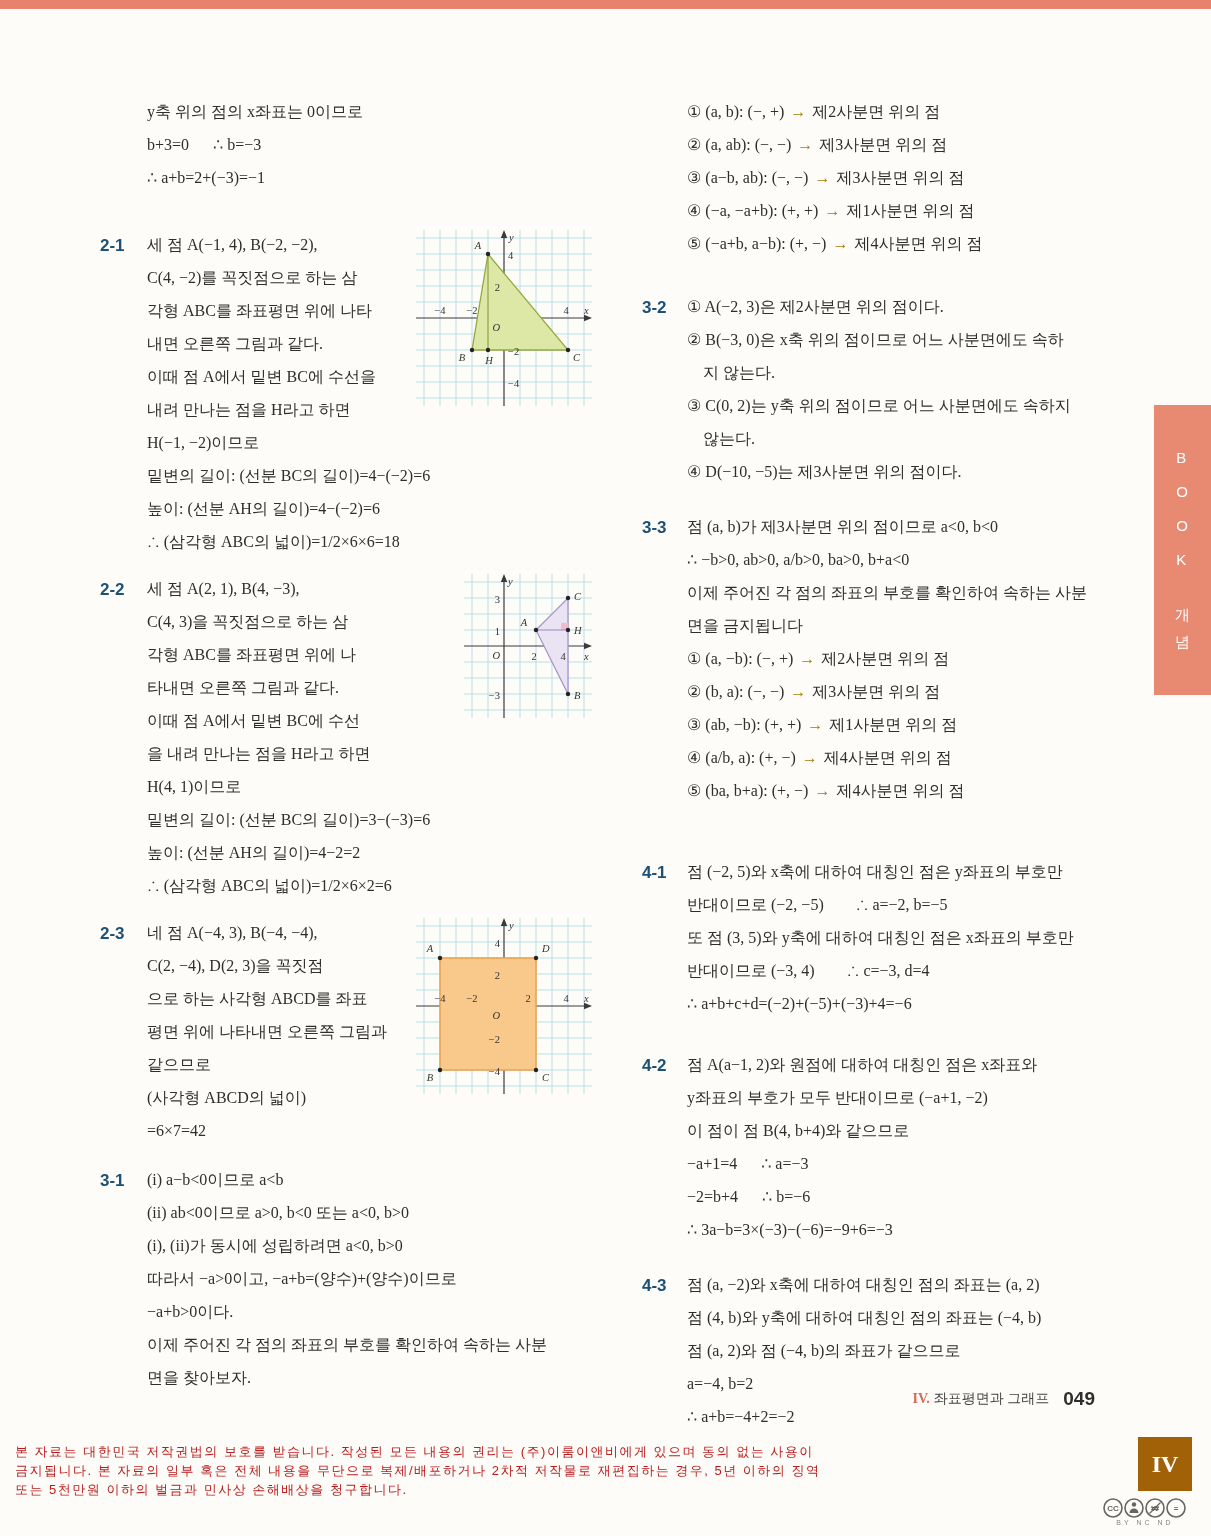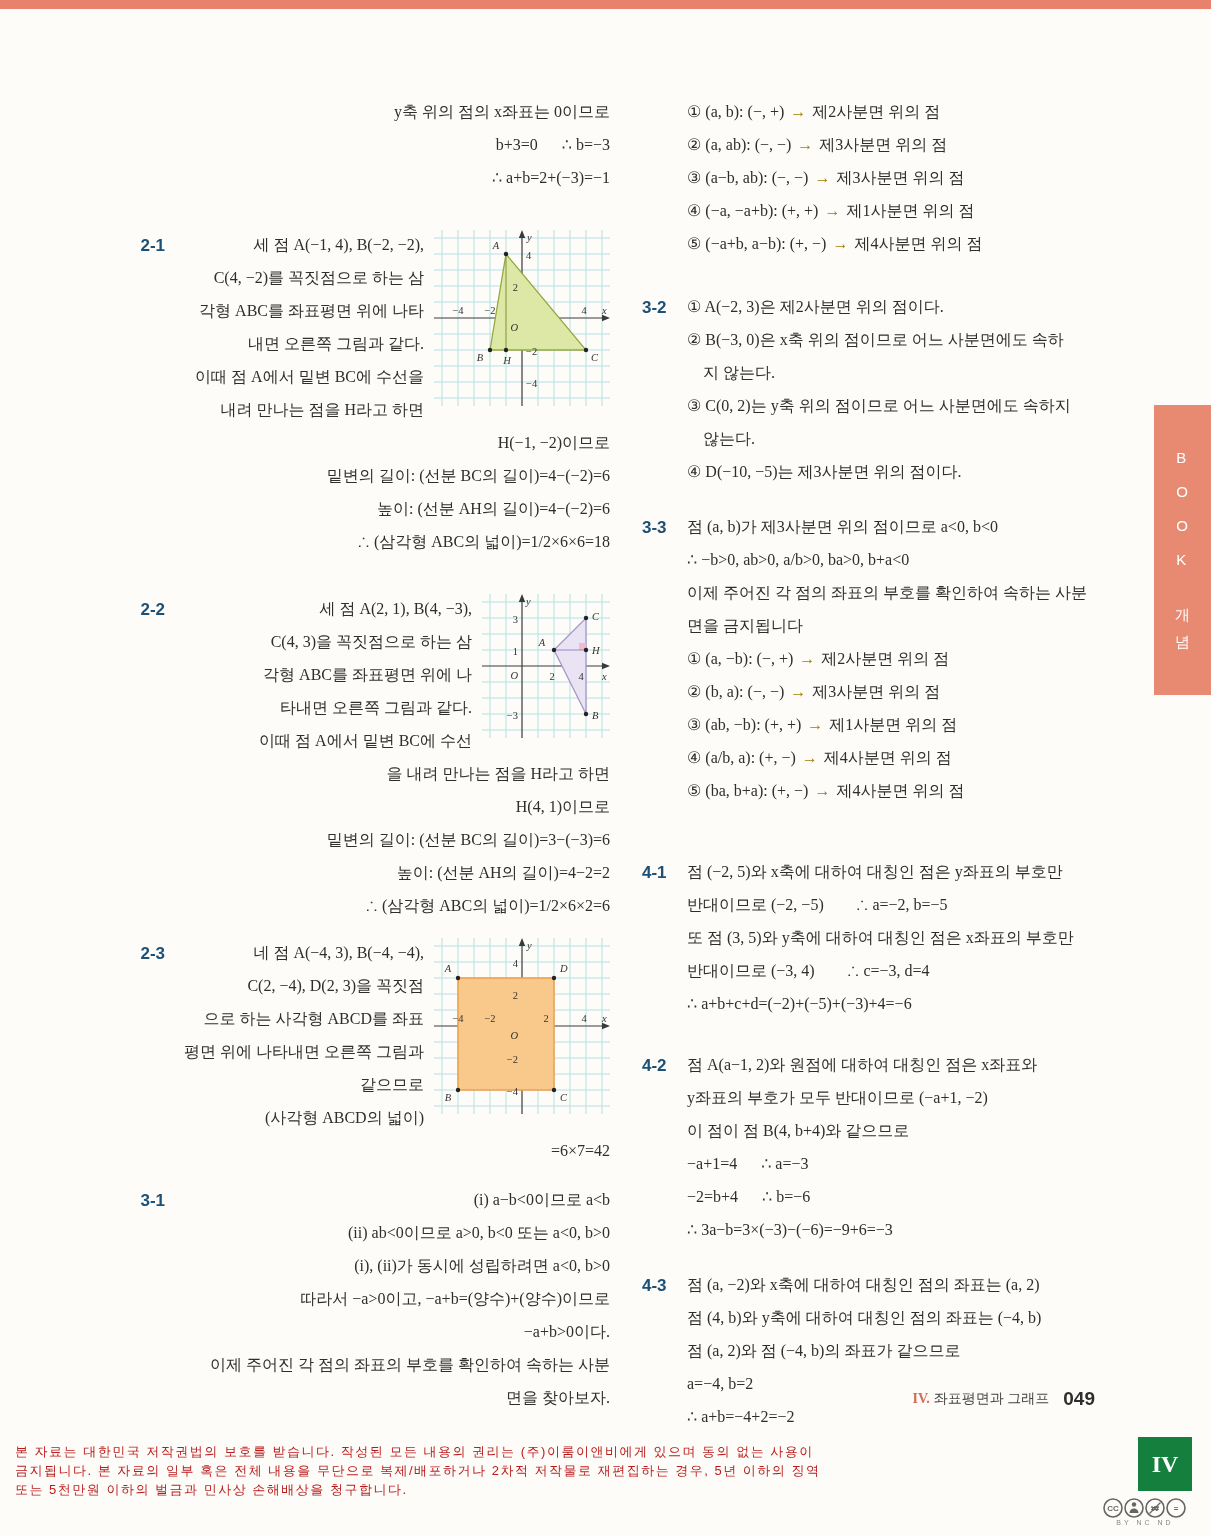--- a/index.html
+++ b/index.html
@@ -4,21 +4,21 @@
 <style>
   * { margin:0; padding:0; box-sizing:border-box; }
   html,body { width:1211px; height:1536px; }
   body {
     position:relative; background:#fdfcf8; overflow:hidden;
     font-family:"Liberation Serif","DejaVu Serif",serif; color:#2e2e2e;
   }
   .top-bar { position:absolute; top:0; left:0; width:100%; height:9px; background:#e8826c; }
 
   .col { position:absolute; font-size:16px; line-height:33px; }
-  .col-left  { left:118px; top:95px;  width:492px;text-align:right; }
+  .col-left  { left:100px; top:95px;  width:492px; }
   .col-right { left:642px; top:95px;  width:478px; }
 
   .block { display:flex; align-items:flex-start; }
   .plabel {
     flex:0 0 47px; width:47px; font-family:"Liberation Sans",sans-serif;
     font-weight:bold; font-size:17px; color:#1d5076; padding-top:1px;
   }
   .content { flex:1; min-width:0; }
   .line { white-space:pre-wrap; }
   .arrow { color:#9c7c00; font-weight:bold; padding:0 2px; }
@@ -51,21 +51,21 @@
 
   
   .footer-chapter {
     position:absolute; top:1388px; right:116px; display:flex; align-items:center;
     font-size:14px; color:#444;
   }
   .footer-chapter .roman { color:#d96a52; font-weight:bold; margin-right:4px; }
   .footer-chapter .pnum { font-size:19px; font-weight:bold; color:#2e2e2e; margin-left:14px; font-family:"Liberation Sans",sans-serif; }
   .volume-badge {
     position:absolute; top:1437px; right:19px; width:54px; height:54px;
-    background:#15803d; color:#fff; display:flex; align-items:center; justify-content:center;
+    background:#a16207; color:#fff; display:flex; align-items:center; justify-content:center;
     font-size:24px; font-weight:bold;
   }
   .cc-badge { position:absolute; top:1497px; right:23px; }
   svg .ccc { fill:none; stroke:#666; stroke-width:1.6; }
   svg .cctxt { font-size:8px; font-weight:bold; fill:#666; text-anchor:middle; font-family:"Liberation Sans",sans-serif; }
   svg .fillc { fill:#666; }
   svg .strike { stroke:#666; stroke-width:1.2; }
   svg .ccsub { font-size:7px; fill:#888; text-anchor:middle; letter-spacing:3px; font-family:"Liberation Sans",sans-serif; }
 
   .copyright {
@@ -84,21 +84,21 @@
 
   <section class="block" style="margin-bottom:34px">
     <span class="plabel"></span>
     <div class="content">
         <div class="line">y축 위의 점의 x좌표는 0이므로</div>
         <div class="line">b+3=0      ∴ b=−3</div>
         <div class="line">∴ a+b=2+(−3)=−1</div>
       </div>
   </section>
 
-  <section class="block" style="margin-bottom:34px">
+  <section class="block" style="margin-bottom:14px">
     <span class="plabel">2-1</span>
     <div class="content">
       <figure class="diagram">
         <svg width="176" height="176" viewBox="0 0 176 176">
           <path class="grid" d="M8,0V176 M24,0V176 M40,0V176 M56,0V176 M72,0V176 M104,0V176 M120,0V176 M136,0V176 M152,0V176 M168,0V176 M0,8H176 M0,24H176 M0,40H176 M0,56H176 M0,72H176 M0,104H176 M0,120H176 M0,136H176 M0,152H176 M0,168H176"></path>
           <line class="axis" x1="0" y1="88" x2="170" y2="88"></line>
           <polygon class="axis-head" points="176,88 168,84.8 168,91.2"></polygon>
           <line class="axis" x1="88" y1="176" x2="88" y2="6"></line>
           <polygon class="axis-head" points="88,0 84.8,8 91.2,8"></polygon>
           <polygon class="tri1" points="72,24 56,120 152,120"></polygon>

